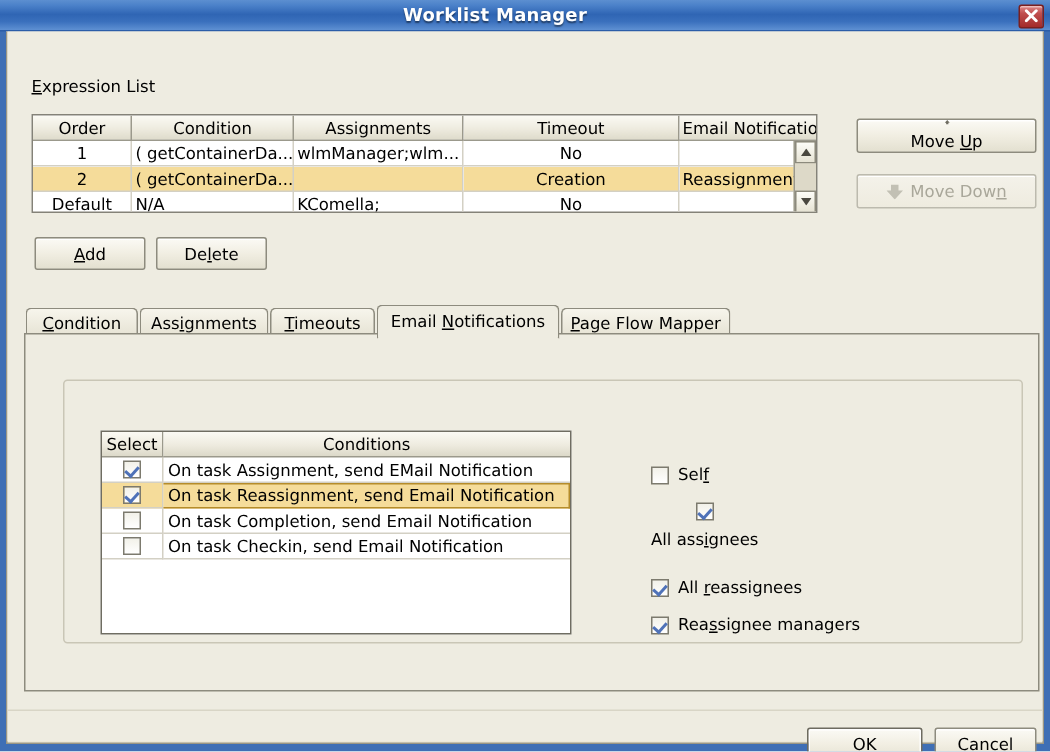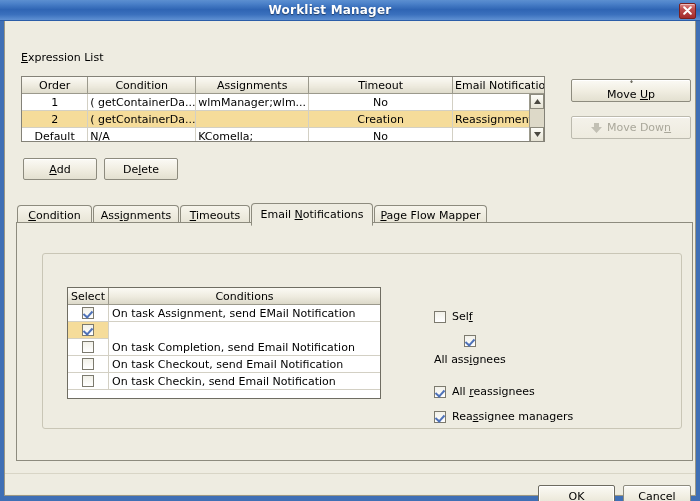--- a/index.html
+++ b/index.html
@@ -230,21 +230,21 @@
     padding: 0 3px;
     font-size: 11px;
     color: #000;
     white-space: nowrap;
   }
 
   
   .condtable {
     position: absolute;
     left: 62px; top: 266px;
-    width: 314px; height: 112px;
+    width: 314px; height: 136px;
     border: 1px solid #6f6d62;
     background: #ffffff;
     box-sizing: border-box;
     overflow: hidden;
     z-index: 6;
   }
   .cond-head {
     display: flex;
     height: 17px;
   }
@@ -458,37 +458,32 @@
         <div class="cond-row">
           <div class="cell-sel">
             <span class="cbox checked"></span>
           </div>
           <div class="cell-txt">On task Assignment, send EMail Notification</div>
         </div>
         <div class="cond-row selected">
           <div class="cell-sel">
             <span class="cbox checked"></span>
           </div>
+          <div class="cell-txt">On task Reassignment, send Email Notification</div>
         </div>
         <div class="cond-row">
           <div class="cell-sel">
             <span class="cbox"></span>
           </div>
           <div class="cell-txt">On task Completion, send Email Notification</div>
         </div>
         <div class="cond-row">
           <div class="cell-sel">
             <span class="cbox"></span>
           </div>
-          <div class="cell-txt">On task Checkout, send Email Notification</div>
-        </div>
-        <div class="cond-row">
-          <div class="cell-sel">
-            <span class="cbox"></span>
-          </div>
           <div class="cell-txt">On task Checkin, send Email Notification</div>
         </div>
       </div>
 
       <div class="groupbox" style="left:418px; top:265px; width:220px; height:139px;">
         <div class="gtitle">Send Email Notification to...</div>
       </div>
 
       <div class="cbrow" style="left:429px; top:289px;">
         <span class="cbox"></span>

